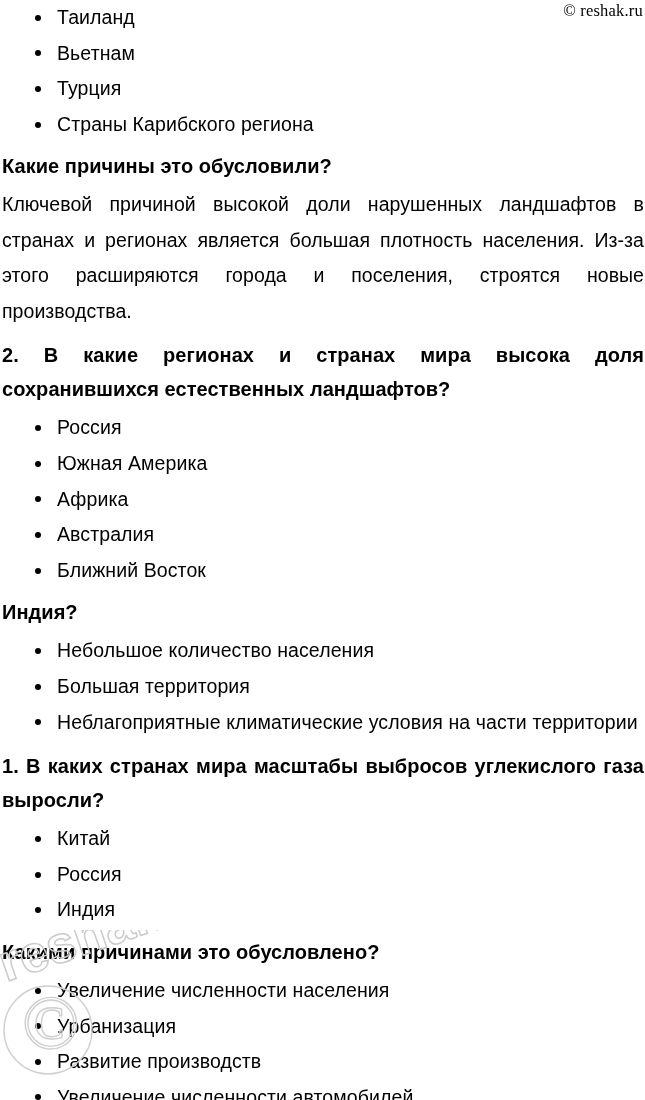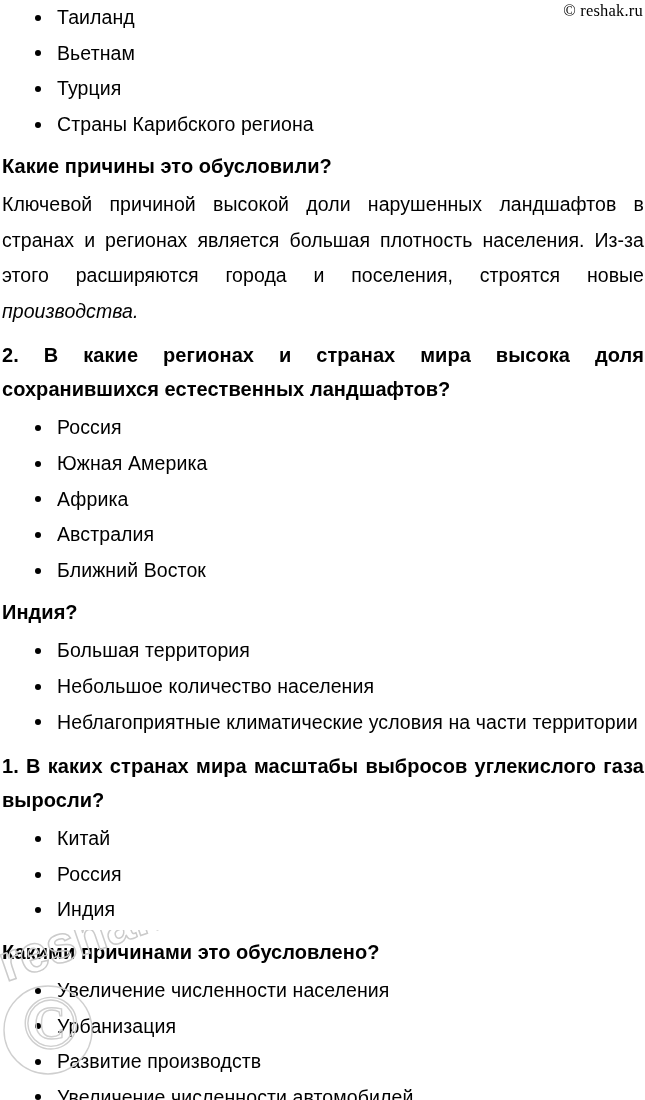--- a/index.html
+++ b/index.html
@@ -112,21 +112,20 @@
   p.para > span.jline {
     display: block;
     text-align: justify;
     text-align-last: justify;
     white-space: nowrap;
   }
   p.para > span.lastline {
     display: block;
     text-align: center;
     white-space: nowrap;
-    font-style: italic;
   }
 
   
   .block-list-top  { margin-top: -9px; }
   .gap-after-list  { height: 7px; }
   .gap-sm          { height: 4px; }
   .gap-md          { height: 9px; }
 </style>
 </head>
 <body>
@@ -184,22 +183,22 @@
       <li><span class="bul"></span><span>Ближний Восток</span></li>
     </ul>
 
     <div class="gap-after-list"></div>
 
     <h2 class="q">Индия?</h2>
 
     <div class="gap-sm"></div>
 
     <ul class="bullets">
+      <li><span class="bul"></span><span>Небольшое количество населения</span></li>
       <li><span class="bul"></span><span>Большая территория</span></li>
-      <li><span class="bul"></span><span>Небольшое количество населения</span></li>
       <li><span class="bul"></span><span>Неблагоприятные климатические условия на части территории</span></li>
     </ul>
 
     <div class="gap-md"></div>
 
     <h2 class="q justified">
       <span class="jline">1. В каких странах мира масштабы выбросов углекислого газа</span>
       <span class="lastline">выросли?</span>
     </h2>
 

